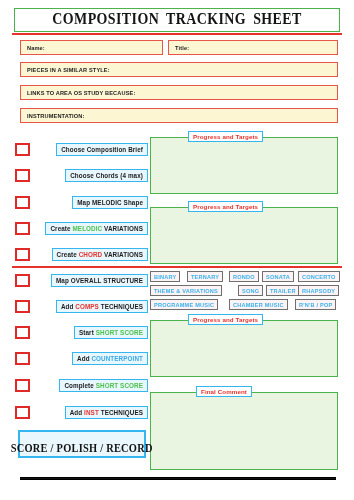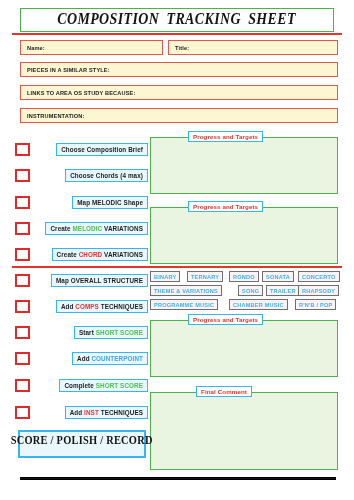--- a/index.html
+++ b/index.html
@@ -14,21 +14,20 @@
 
   
   .title-wrap {
     position:absolute; left:0; top:8px; width:354px;
     display:flex; justify-content:center;
   }
   .title-box {
     border: 1.5px solid #4bb34b;
     padding: 1px 10px 2px 10px;
     background:#fff;
-    font-style:italic;
   }
   .title-text {
     font-family:"Liberation Serif", serif;
     font-weight:bold;
     font-size:17px;
     letter-spacing:0.5px;
     word-spacing:4px;
     color:#141414;
     transform: scaleX(0.82);
     transform-origin: center;
@@ -79,21 +78,21 @@
   }
   .t .g { color:#4cc24c; }
   .t .r { color:#e8322c; }
   .t .b { color:#36a9e8; }
 
   
   .bigtask {
     position:absolute;
     background:#eaf7fd;
     border:2px solid #36b6ef;
-    display:flex; align-items:flex-start; justify-content:center;
+    display:flex; align-items:flex-end; justify-content:center;
   }
   .bigtask .t2 {
     font-family:"Liberation Serif", serif;
     font-weight:bold;
     font-size:13px;
     color:#141414;
     transform:scaleX(0.80);
     transform-origin:center;
     white-space:nowrap;
     letter-spacing:0.3px;

